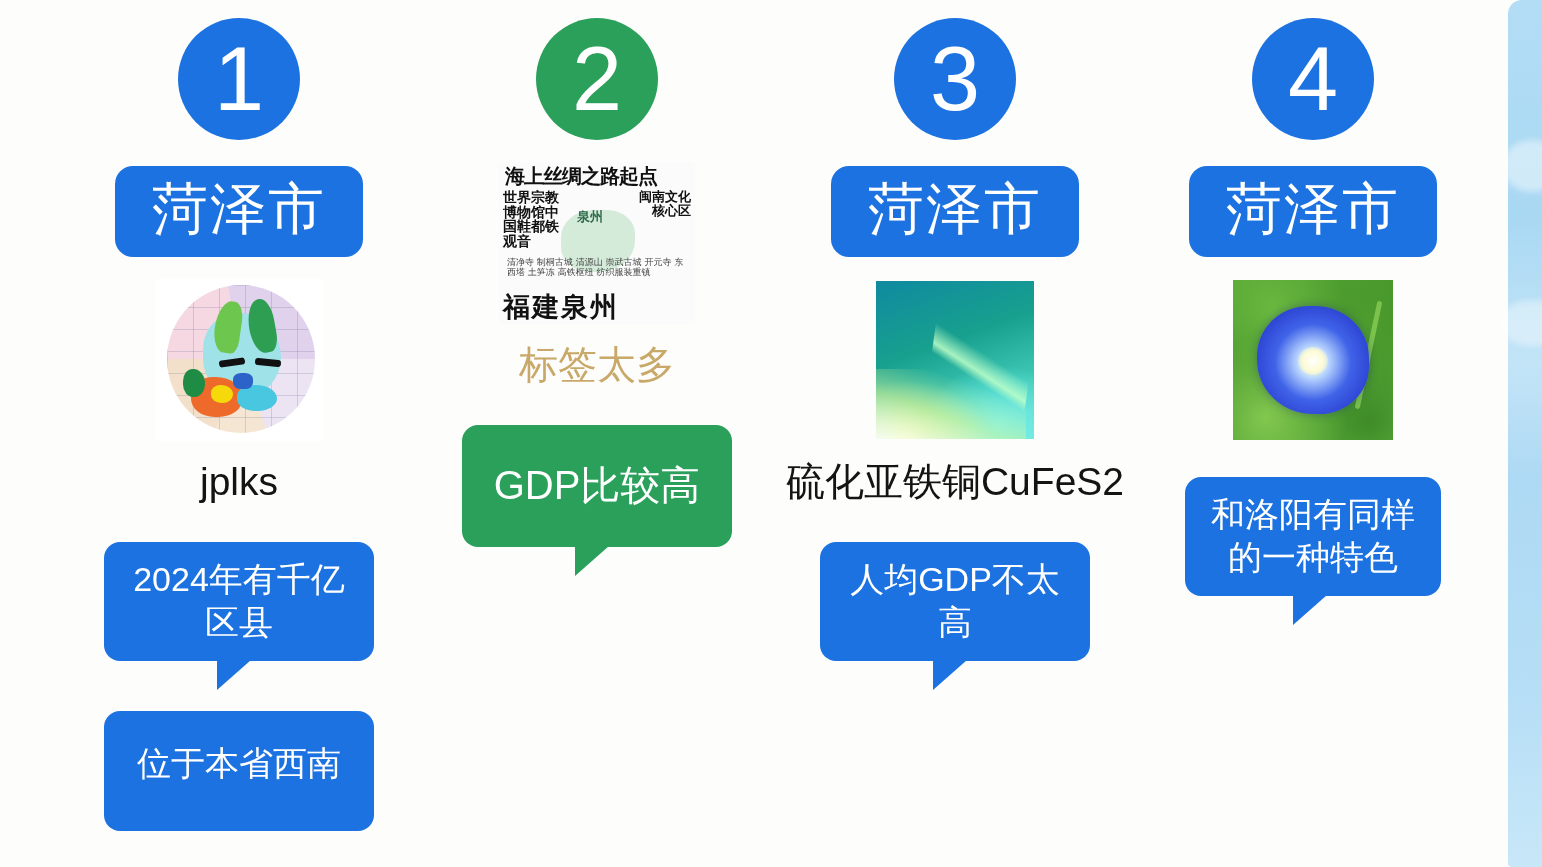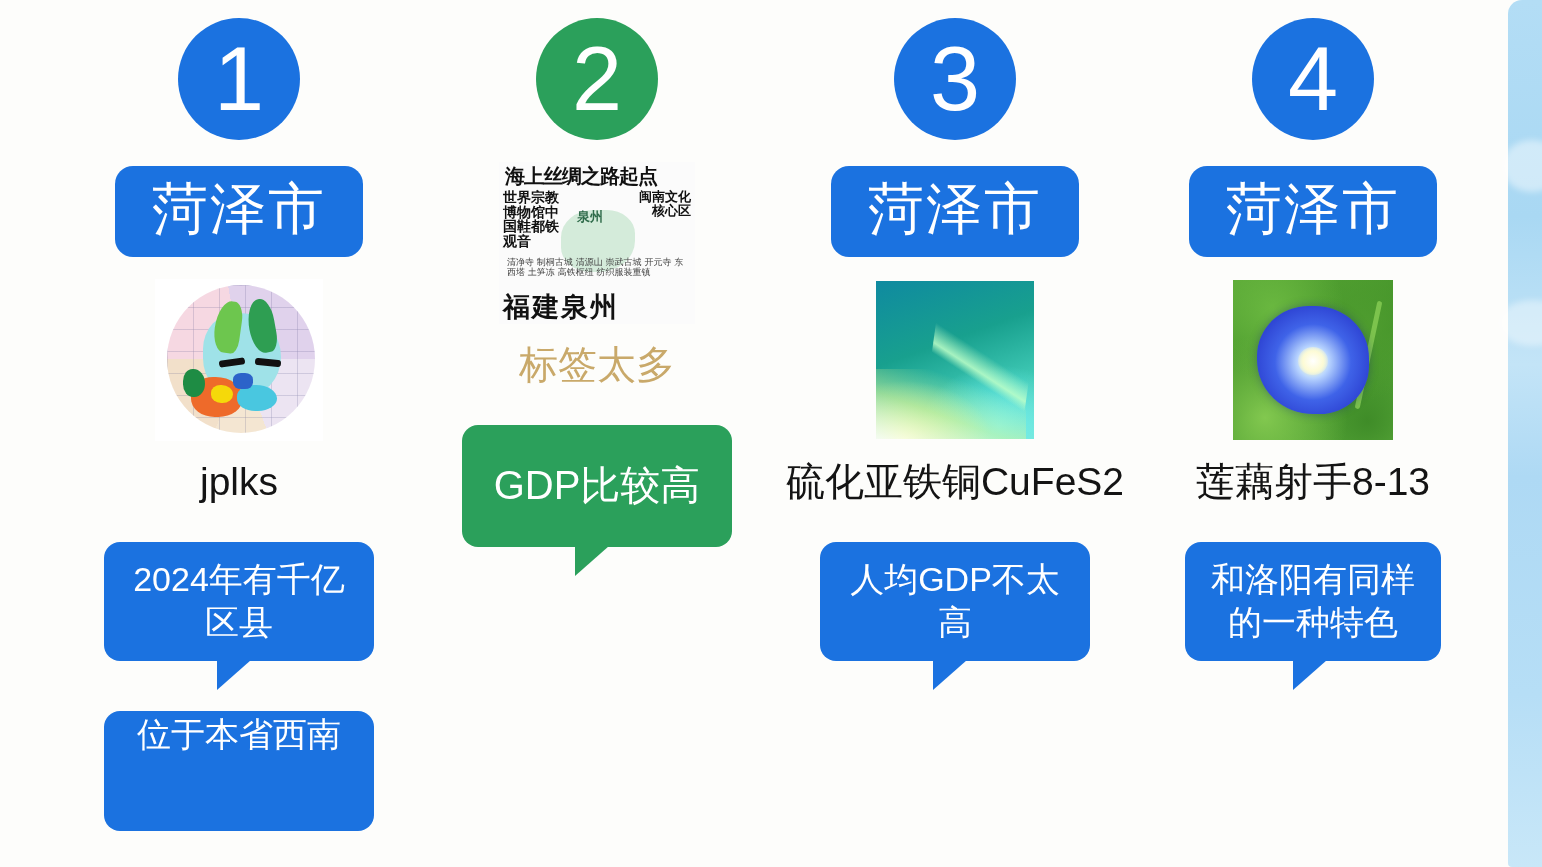--- a/index.html
+++ b/index.html
@@ -300,21 +300,21 @@
   .bubble.c-blue  .tail { color: #1b72e0; }
   .bubble.c-green .tail { color: #2ba05b; }
 
   .bubble.wide { width: 256px; }
   .bubble.single-line { font-size: 40px; min-height: 122px; }
 
   
   .bubble-slot.second { margin-top: 50px; }
   .bubble.bottom {
     min-height: 120px;
-    align-items: flex-start;
+    align-items: center;
     padding-top: 2px;
   }
 </style>
 </head>
 <body>
 
 <div id="right-band"></div>
 
 <div id="board">
   <div class="columns">
@@ -405,21 +405,20 @@
       <div class="city-pill c-blue">菏泽市</div>
 
       <div class="thumb-wrap">
         <div class="thumb thumb-flower">
           <div class="stem"></div>
           <div class="petal"></div>
           <div class="core"></div>
         </div>
       </div>
 
-      <div class="caption">莲藕射手8-13</div>
 
       <div class="bubble-slot">
         <div class="bubble c-blue wide">
           <span>和洛阳有同样的一种特色</span>
           <span class="tail"></span>
         </div>
       </div>
     </div>
 
   </div>

